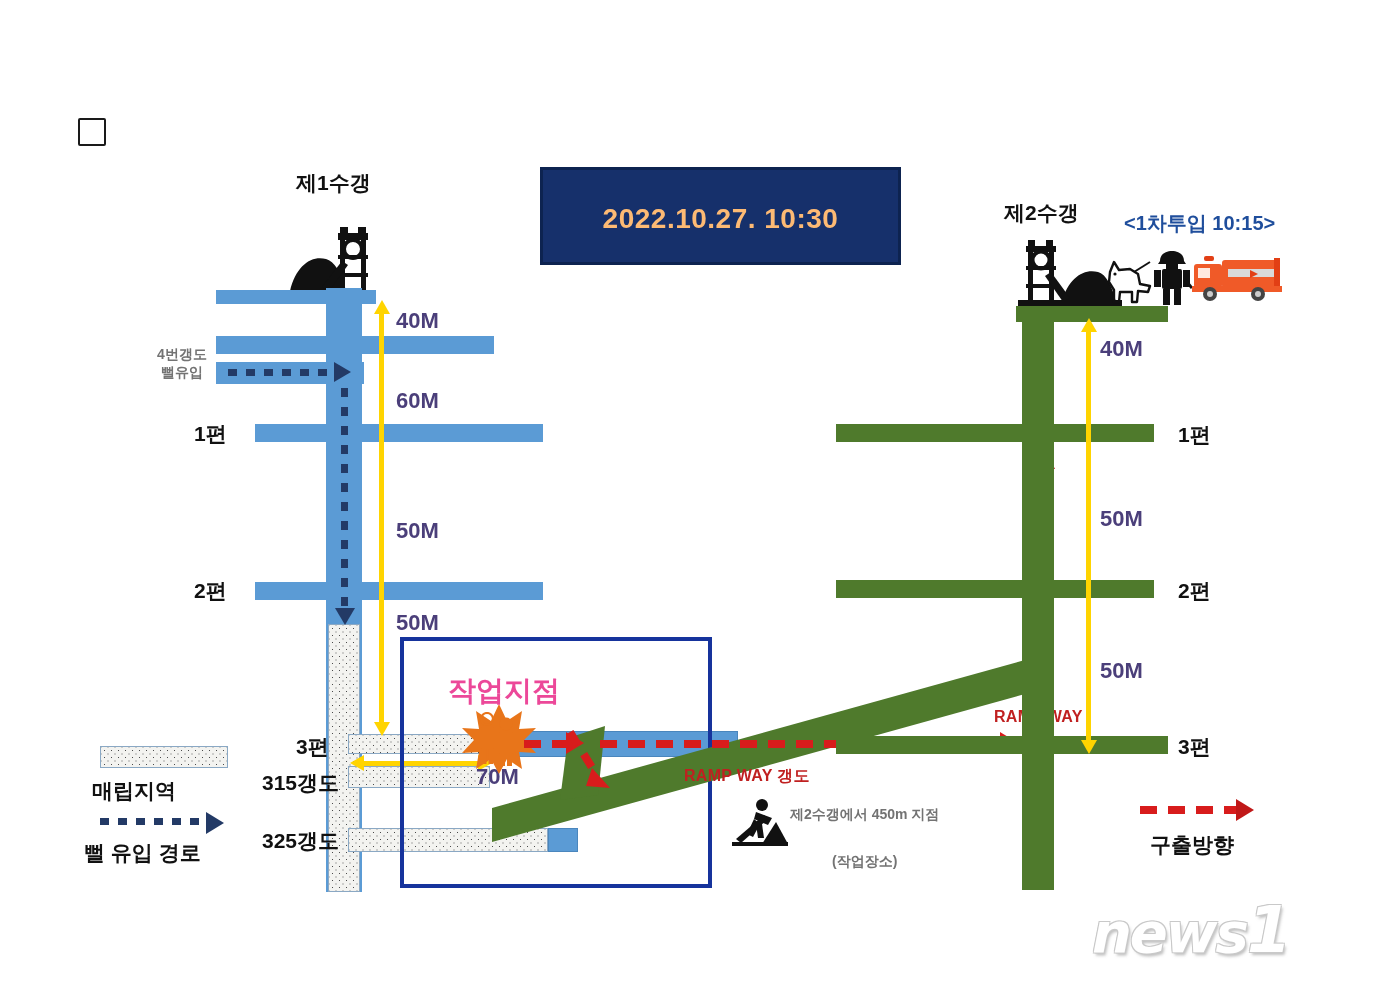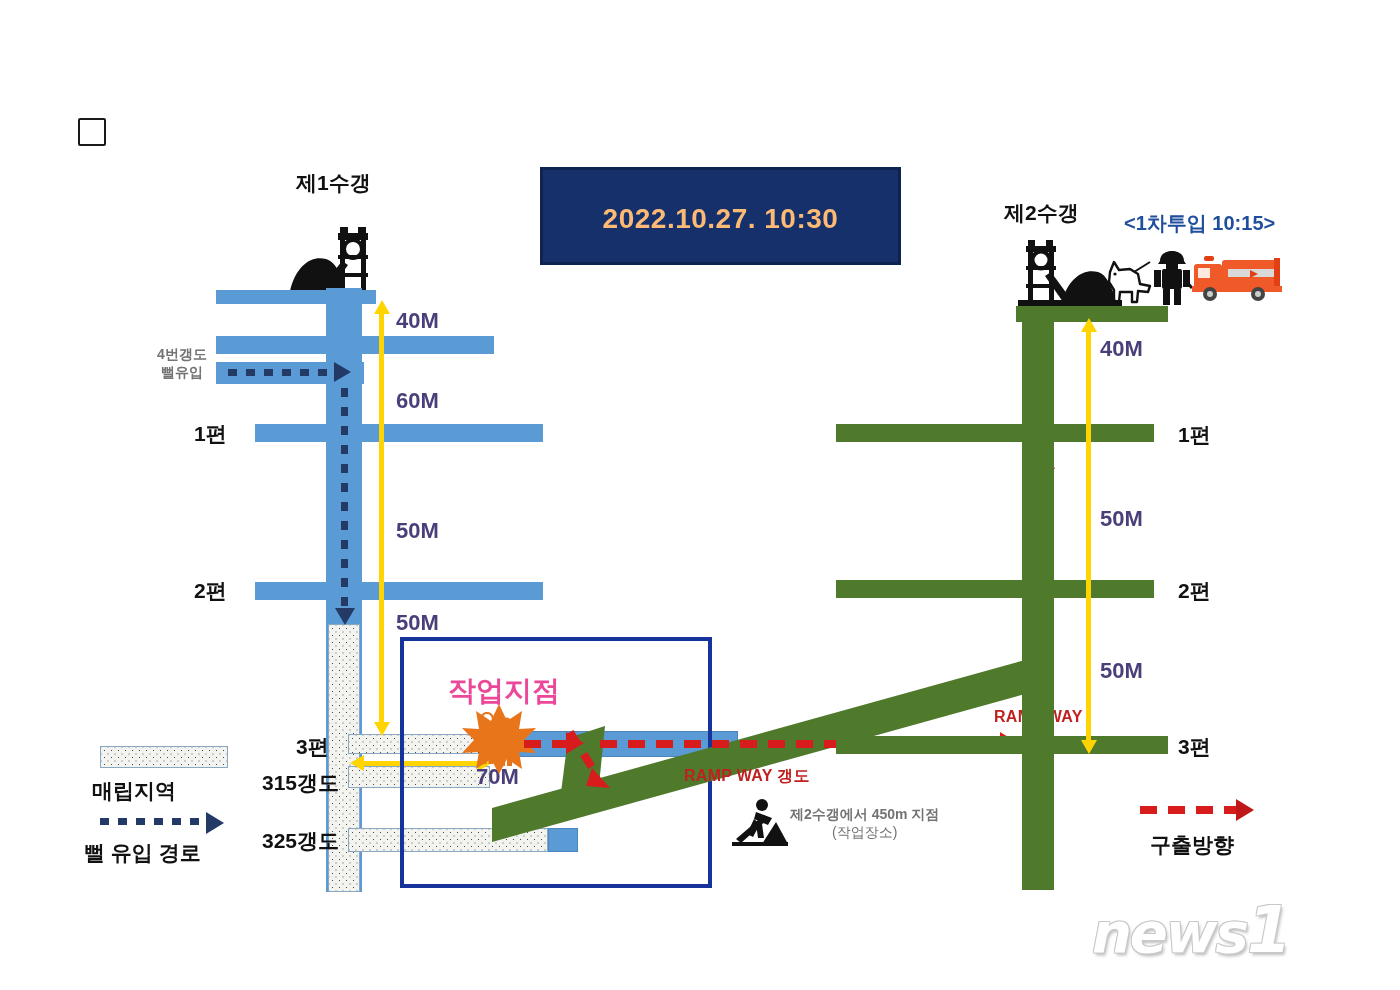--- a/index.html
+++ b/index.html
@@ -252,21 +252,21 @@
     <circle cx="30" cy="7" r="6" fill="#111"></circle>
     <path d="M24 14 L40 20 L36 27 L22 21 Z" fill="#111"></path>
     <path d="M22 21 L15 36 L21 39 L28 26 Z" fill="#111"></path>
     <path d="M24 26 L26 40 L32 40 L30 26 Z" fill="#111"></path>
     <path d="M4 41 L32 17 L36 21 L9 45 Z" fill="#111"></path>
     <path d="M30 46 L44 24 L56 46 Z" fill="#111"></path>
     <rect x="0" y="44" width="56" height="4" fill="#111"></rect>
   </svg>
   <div class="abs" style="left:790px; top:806px; text-align:center;">
     <div class="lbl-black-sm">제2수갱에서 450m 지점</div>
-    <div class="lbl-black-sm" style="font-weight:normal;">(작업장소)</div>
+    <div class="lbl-black-sm" style="font-weight:bold;margin-top:29px;">(작업장소)</div>
   </div>
 
   <div class="abs lbl-black" style="left:1004px; top:200px;">제2수갱</div>
   <div class="abs lbl-blue-note" style="left:1124px; top:210px;">&lt;1차투입 10:15&gt;</div>
 
   <svg class="abs" style="left:1014px; top:240px;" width="110" height="68" viewBox="0 0 110 68">
     <path d="M48 62 C54 38 70 28 84 32 C92 34 98 46 102 62 Z" fill="#111"></path>
     <rect x="12" y="6" width="30" height="6" fill="#111"></rect>
     <rect x="14" y="0" width="7" height="6" fill="#111"></rect>
     <rect x="32" y="0" width="7" height="6" fill="#111"></rect>

